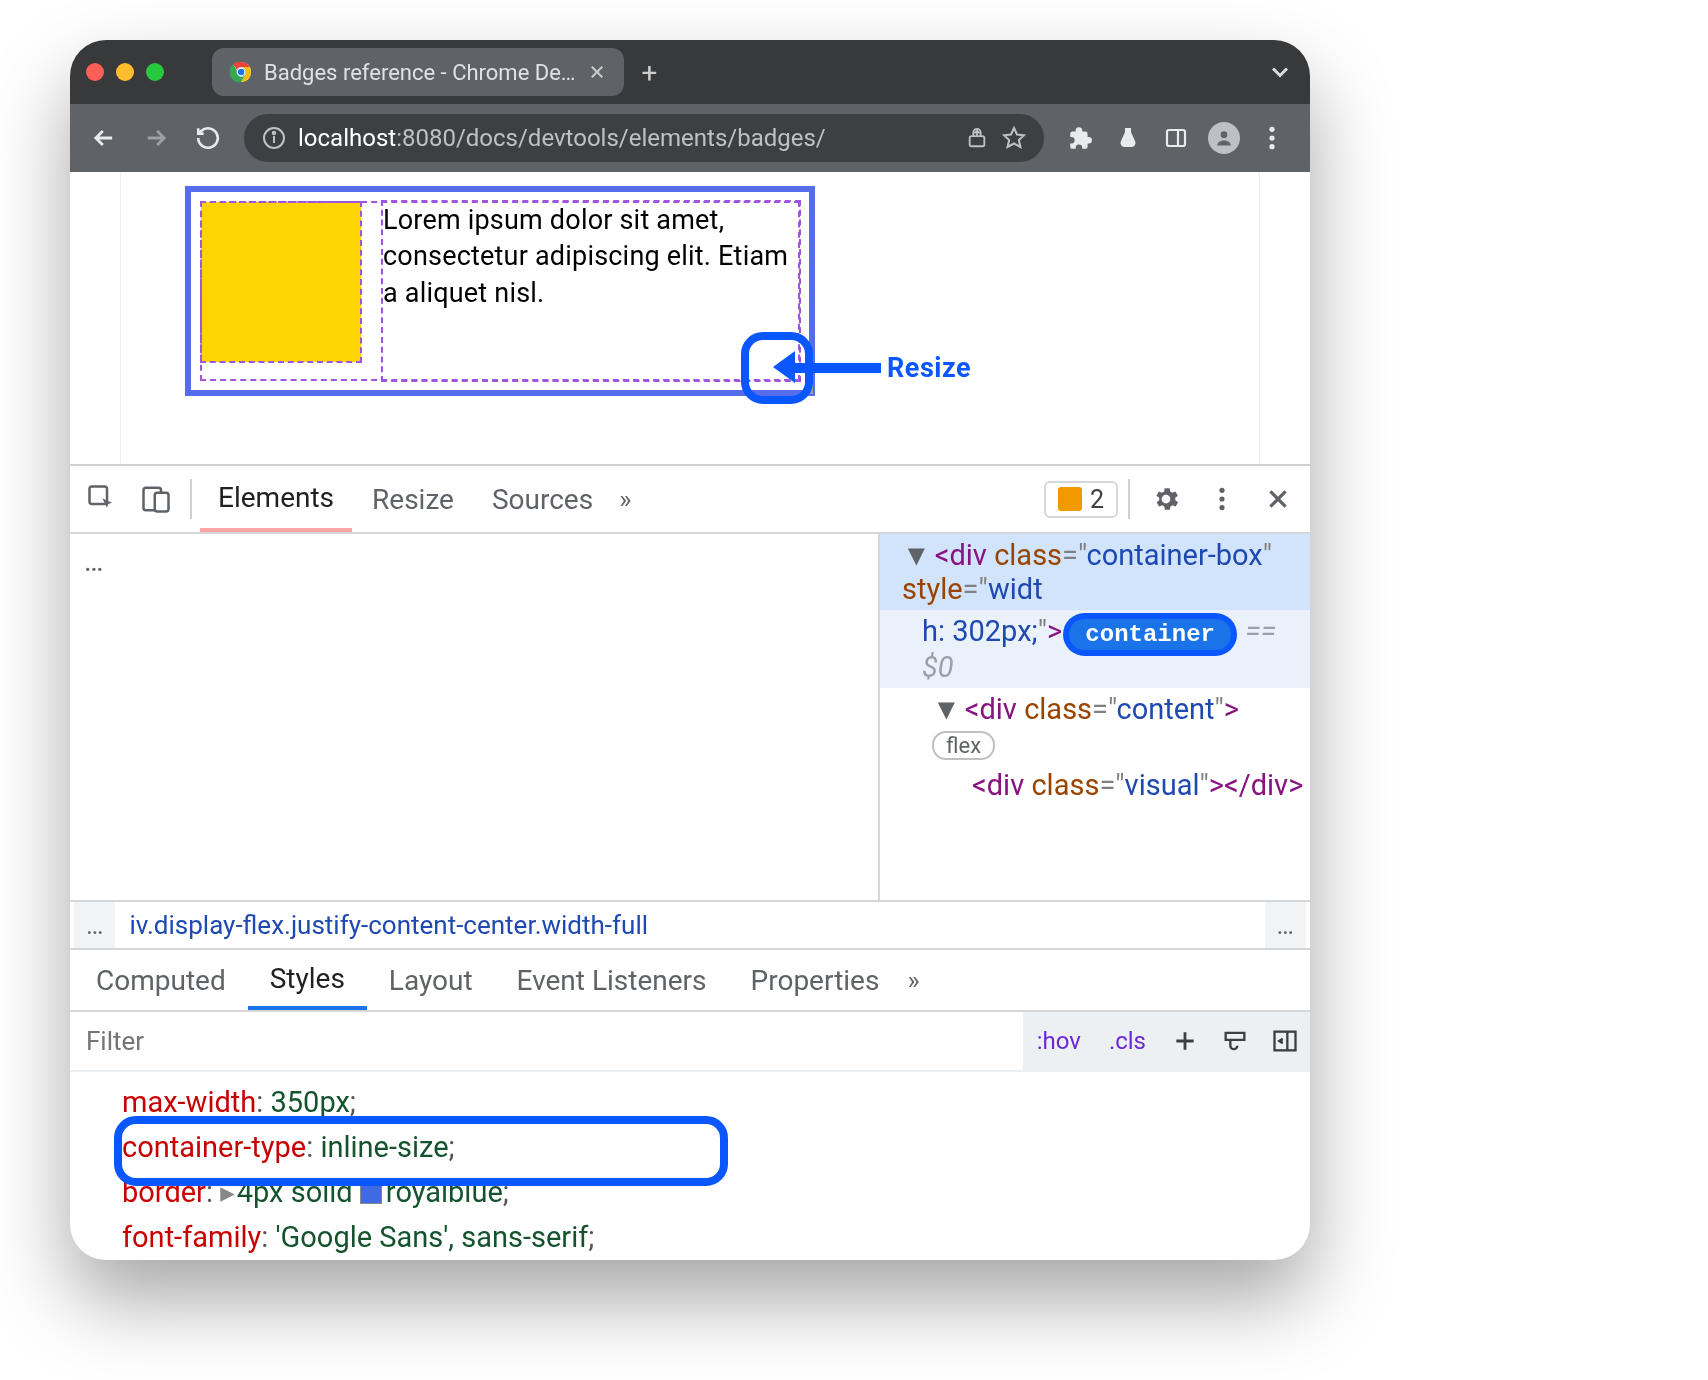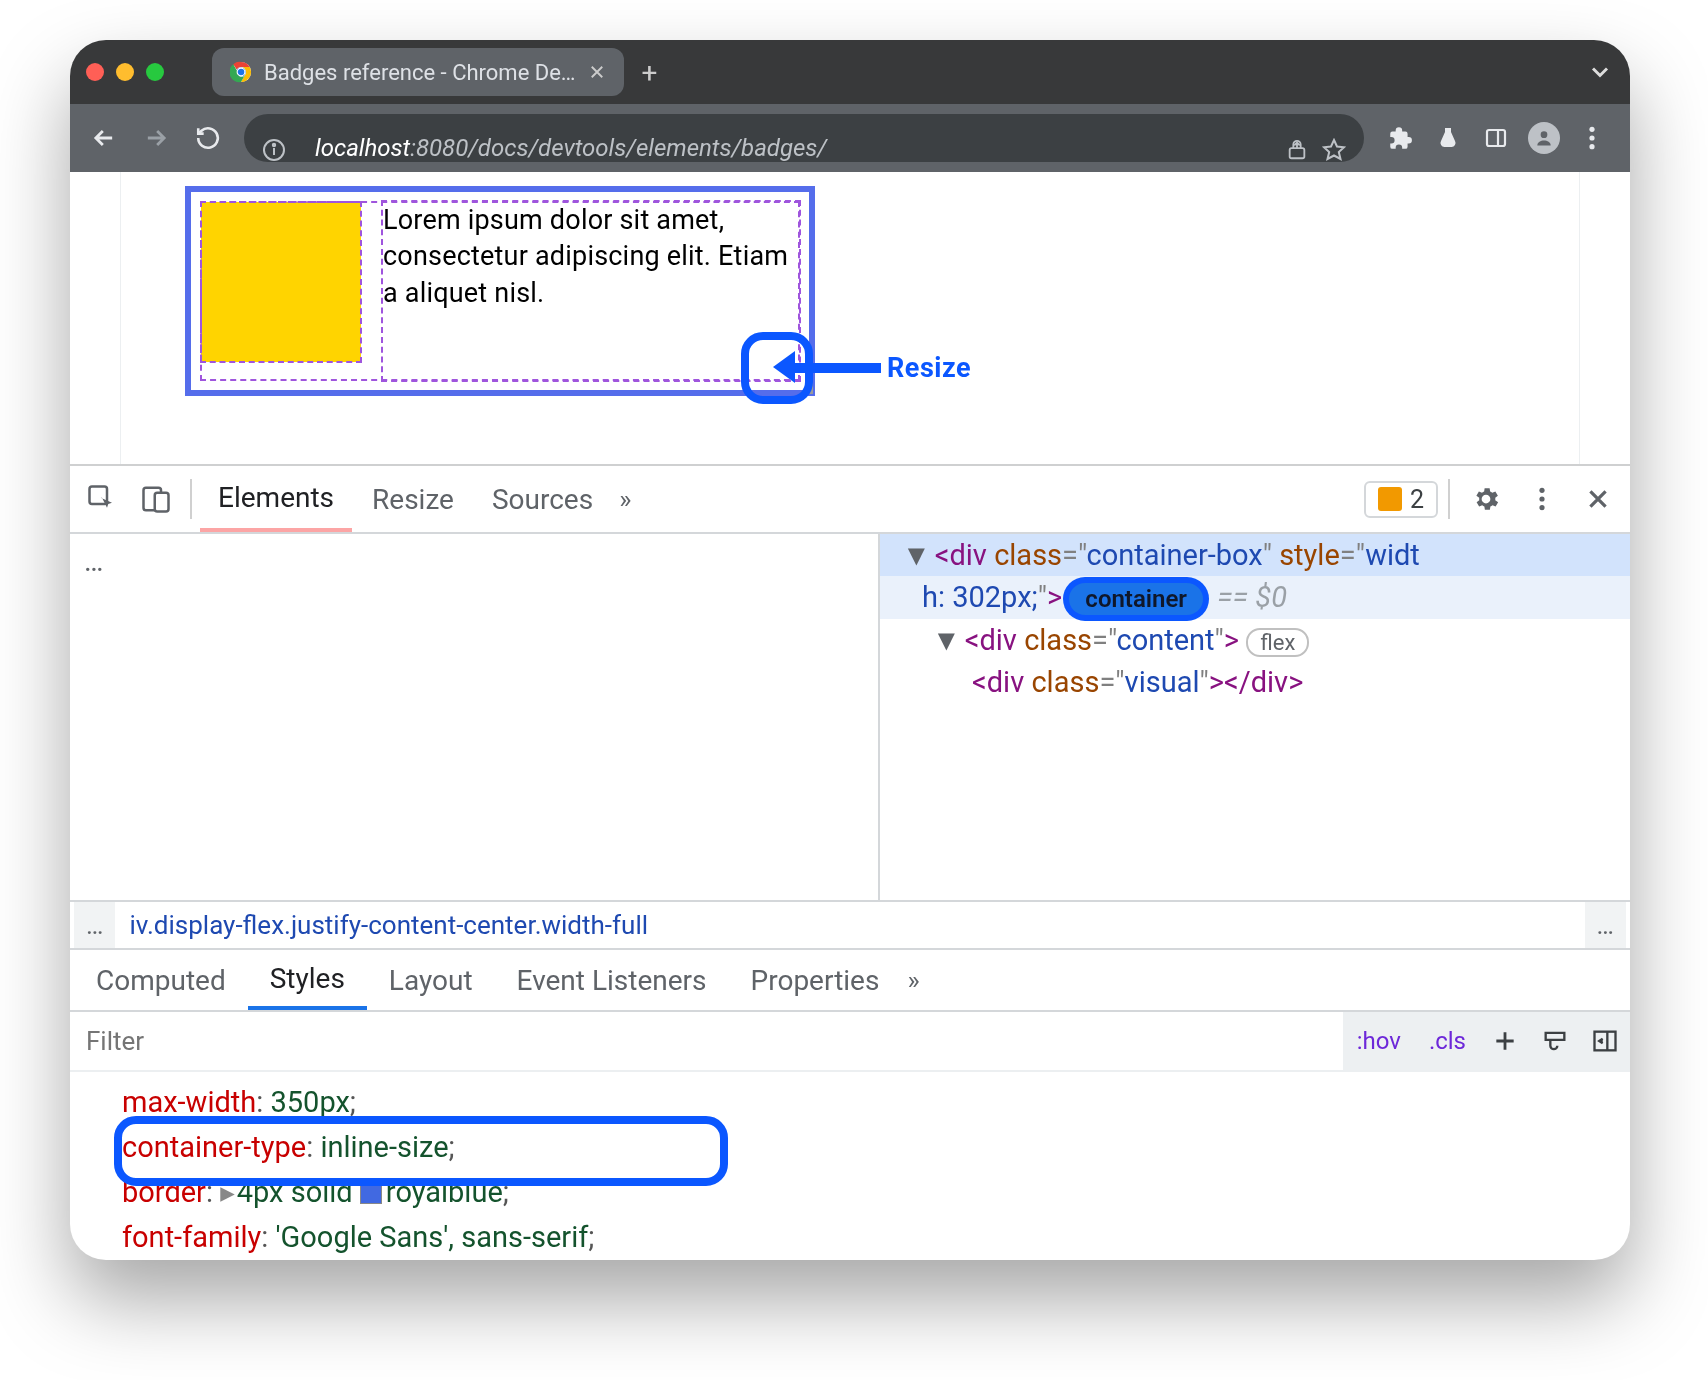--- a/index.html
+++ b/index.html
@@ -1,33 +1,33 @@
 <!DOCTYPE html>
 <html><head>
 <meta charset="utf-8">
 <style>
   * { box-sizing: border-box; margin: 0; padding: 0; font-family: -apple-system, BlinkMacSystemFont, "Segoe UI", Roboto, Arial, sans-serif; }
   body { background: #fff; width: 1708px; height: 1380px; position: relative; }
-  .frame { position: absolute; left: 70px; top: 40px; width: 1560px; height: 1220px; border-radius: 36px; overflow: hidden; box-shadow: 0 40px 80px rgba(0,0,0,0.35); }
+  .frame { position: absolute; left: 70px; top: 40px; width: 1240px; height: 1220px; border-radius: 36px; overflow: hidden; box-shadow: 0 40px 80px rgba(0,0,0,0.35); }
   
   .titlebar { background: #38393a; height: 64px; display: flex; align-items: center; padding: 0 16px; }
   .dots { display: flex; gap: 12px; margin-right: 48px; }
   .dot { width: 18px; height: 18px; border-radius: 50%; }
   .dot.red { background: #ff5f56; }
   .dot.yellow { background: #ffbd2e; }
   .dot.green { background: #27c93f; }
   .tab { display: flex; align-items: center; gap: 12px; background: #5f6368; color: #dee1e6; padding: 10px 18px; border-radius: 12px; height: 48px; font-size: 22px; }
   .chrome-logo { width: 22px; height: 22px; }
   .tab svg.x { stroke: #ccc; stroke-width: 2.5; }
   .newtab { color: #ccc; margin-left: 18px; font-size: 28px; cursor: pointer; }
   .titlebar .chev { margin-left: auto; color: #ddd; }
   .toolbar { background: #5f6368; height: 68px; display: flex; align-items: center; padding: 0 12px; gap: 8px; }
   .tbtn { width: 44px; height: 44px; display: flex; align-items: center; justify-content: center; color: #e8eaed; }
   .tbtn.disabled { color: #9aa0a6; }
-  .omni { flex: 1; background: #3c4043; border-radius: 30px; height: 48px; display: flex; align-items: flex-end; padding: 0 18px; color: #bdc1c6; font-size: 24px; margin: 0 6px; gap: 29px; position: relative; font-style: italic; }
+  .omni { flex: 1; background: #3c4043; border-radius: 30px; height: 48px; display: flex; align-items: center; padding: 0 18px; color: #bdc1c6; font-size: 24px; margin: 0 6px; gap: 12px; position: relative; }
   .omni .info-icon { color: #bdc1c6; }
   .omni .addr { flex: 1; white-space: nowrap; overflow: hidden; }
   .omni .host { color: #fff; }
   .omni .right-icons { display: flex; gap: 14px; align-items: center; color: #9aa0a6; }
   .toolbar .right { display: flex; align-items: center; gap: 4px; color: #e8eaed; padding-right: 4px;}
   .profile { width: 32px; height: 32px; border-radius: 50%; background: #bdc1c6; display:flex; align-items:center; justify-content:center;}
   
   .viewport { background: #fff; height: 294px; position: relative; border-bottom: 2px solid #cfd0d1;}
   .page-inner { border-left: 1px solid #eceff1; border-right: 1px solid #eceff1; position:absolute; left:50px; right:50px; top:0; bottom:0;}
   .container-box { position: absolute; left: 64px; top: 14px; width: 630px; height: 210px; border: 6px solid #556deb; padding: 10px; display: flex; gap: 22px; }
@@ -59,21 +59,21 @@
   .domright { flex:1; padding: 0px 0 0 0px; overflow:hidden; white-space:normal;}
   .line { padding: 4px 6px 4px 22px; }
   .line.hl { background:#d2e3fc; }
   .line.hl2 { background:#eaf1fb; }
   .caret { color:#5f6368; margin-right:4px; display:inline-block;} 
   .elname { color:#881280; }
   .attrn { color:#994500; }
   .attrv { color:#1e49b1; }
   .angle { color:#881280; }
   .scope { color:#9aa0a6; font-style:italic; }
-  .pill { display:inline-block; background:#1a73e8; color:#0f172a; font-weight:600; padding: 2px 16px; border-radius: 16px; font-size: 24px; position:relative; box-shadow: 0 0 0 6px #0b57ff; border-radius: 18px;}
+  .pill { display:inline-block; background:#1a73e8; color:#ffffff; font-weight:600; padding: 2px 16px; border-radius: 16px; font-size: 24px; position:relative; box-shadow: 0 0 0 6px #0b57ff; border-radius: 18px; font-family: Liberation Mono, monospace;}
   .pill-light { display:inline-block; border:2px solid #c0c0c0; color:#5f6368; padding: 0px 12px; border-radius: 14px; font-size: 22px; background:#fff;}
   
   .breadcrumb { display:flex; align-items:center; height: 50px; border-top: 2px solid #d4d7da; border-bottom: 2px solid #d4d7da; font-family: Menlo, Consolas, monospace; font-size: 26px; overflow:hidden; padding: 0 4px;}
   .bc-ell { padding: 0 12px; color:#5f6368; background:#f1f3f4; height:100%; display:flex; align-items:center;}
   .bc-item { padding: 0 14px; color:#1e49b1; height:100%; display:flex; align-items:center; white-space:nowrap;}
   
   .stabs { display:flex; align-items:center; height: 62px; border-bottom: 2px solid #d4d7da; padding: 0 4px;}
   .stab { padding: 0 22px; height:100%; display:flex; align-items:center; color:#5f6368; font-size:28px;text-align:right;}
   .stab.active { color:#202124; border-bottom: 4px solid #1a73e8;}
   

